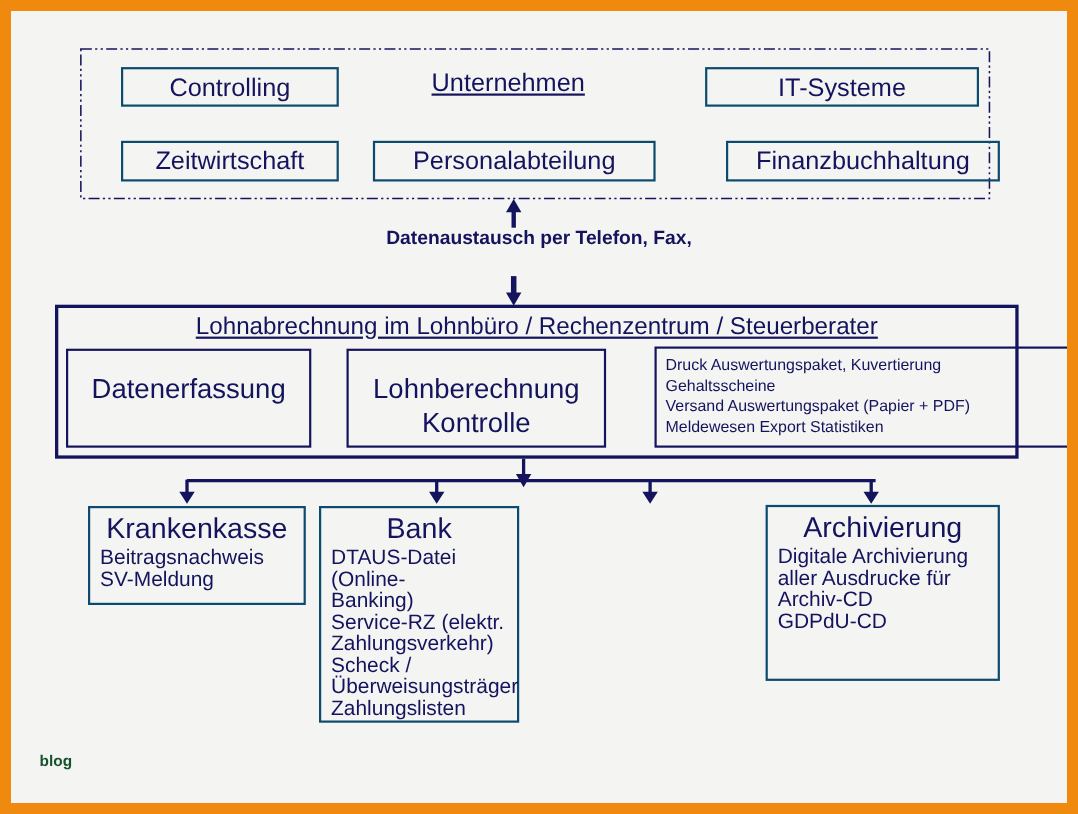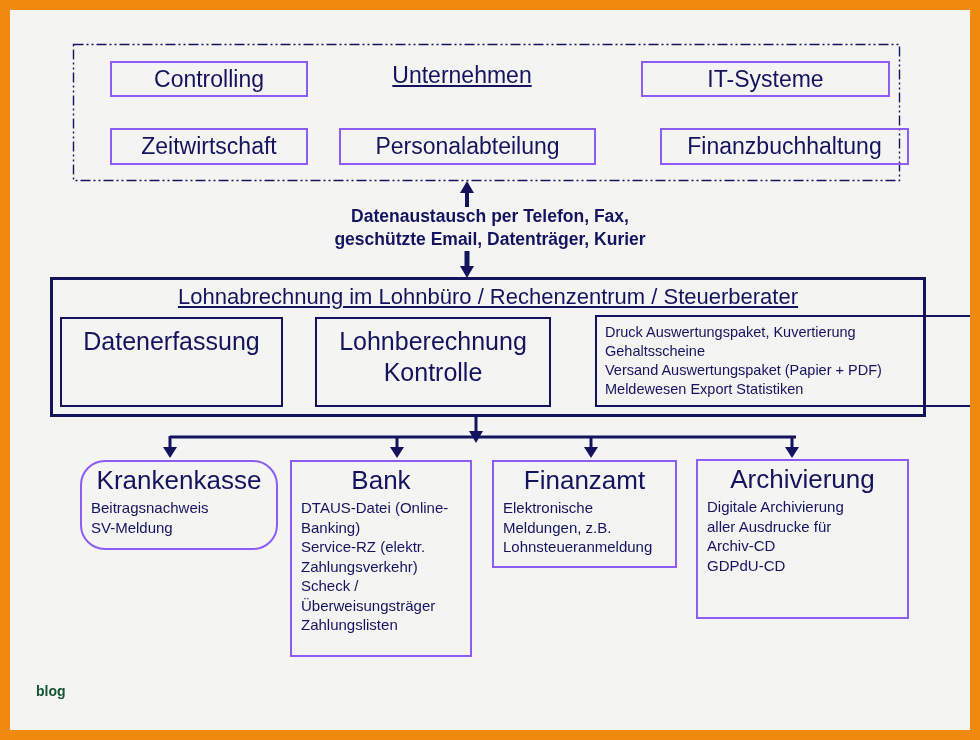--- a/index.html
+++ b/index.html
@@ -20,21 +20,21 @@
     z-index: 50;
   }
   #connectors {
     position: absolute;
     left: 0; top: 0;
     z-index: 1;
   }
   .box {
     position: absolute;
     box-sizing: border-box;
-    border: 2px solid #8b5cf6;
+    border: 2px solid #0c4a6e;
     z-index: 2;
   }
   .tbox {
     display: flex;
     align-items: center;
     justify-content: center;
     font-size: 23px;
   }
   .unternehmen-label {
     position: absolute;
@@ -68,37 +68,37 @@
     text-decoration: underline;
   }
   .sub-box {
     position: absolute;
     box-sizing: border-box;
     border: 2px solid #14145e;
   }
   .sub-box.big-label {
     font-size: 25px;
     text-align: center;
-    padding-top: 7px;
+    padding-top: 20px;
     line-height: 31px;
   }
   .sub-box.small-text {
     font-size: 14.5px;
     line-height: 19px;
     padding: 6px 8px;
     text-align: left;
   }
   .recipient-title {
     text-align: center;
     font-size: 26px;
     line-height: 33px;
     margin-top: 2px;
   }
   .recipient-body {
-    font-size: 15px;
+    font-size: 19px;
     line-height: 19.5px;
     padding: 1px 9px 0 9px;
     text-align: left;
   }
   .watermark {
     position: absolute;
     left: 36px; top: 683px;
     font-size: 14px;
     font-weight: bold;
     color: #14532d;
@@ -155,21 +155,20 @@
   <div class="box tbox" style="left:339px; top:128px; width:257px; height:37px;">
     <span>Personalabteilung</span>
   </div>
 
   <div class="box tbox" style="left:660px; top:128px; width:249px; height:37px;">
     <span>Finanzbuchhaltung</span>
   </div>
 
   <div class="exchange-note">
     <div>Datenaustausch per Telefon, Fax,</div>
-    <div>geschützte Email, Datenträger, Kurier</div>
   </div>
 
   <div class="main-box">
     <div class="main-title">Lohnabrechnung im Lohnbüro / Rechenzentrum / Steuerberater</div>
 
     <div class="sub-box big-label" style="left:7px; top:37px; width:223px; height:90px;">
       <span>Datenerfassung</span>
     </div>
 
     <div class="sub-box big-label" style="left:262px; top:37px; width:236px; height:90px;">
@@ -178,49 +177,41 @@
     </div>
 
     <div class="sub-box small-text" style="left:542px; top:35px; width:392px; height:92px;">
       <div>Druck Auswertungspaket,  Kuvertierung</div>
       <div>Gehaltsscheine</div>
       <div>Versand Auswertungspaket  (Papier + PDF)</div>
       <div>Meldewesen Export Statistiken</div>
     </div>
   </div>
 
-  <div class="box" style="left:80px; top:460px; width:198px; height:90px;border-radius:25px;">
+  <div class="box" style="left:80px; top:460px; width:198px; height:90px;">
     <div class="recipient-title">Krankenkasse</div>
     <div class="recipient-body">
       <div>Beitragsnachweis</div>
       <div>SV-Meldung</div>
     </div>
   </div>
 
   <div class="box" style="left:290px; top:460px; width:182px; height:197px;">
     <div class="recipient-title">Bank</div>
     <div class="recipient-body">
       <div>DTAUS-Datei (Online-</div>
       <div>Banking)</div>
       <div>Service-RZ (elektr.</div>
       <div>Zahlungsverkehr)</div>
       <div>Scheck /</div>
       <div>Überweisungsträger</div>
       <div>Zahlungslisten</div>
     </div>
   </div>
 
-  <div class="box" style="left:492px; top:460px; width:185px; height:108px;">
-    <div class="recipient-title">Finanzamt</div>
-    <div class="recipient-body">
-      <div>Elektronische</div>
-      <div>Meldungen, z.B.</div>
-      <div>Lohnsteueranmeldung</div>
-    </div>
-  </div>
 
   <div class="box" style="left:696px; top:459px; width:213px; height:160px;">
     <div class="recipient-title">Archivierung</div>
     <div class="recipient-body">
       <div>Digitale Archivierung</div>
       <div>aller Ausdrucke für</div>
       <div>Archiv-CD</div>
       <div>GDPdU-CD</div>
     </div>
   </div>

